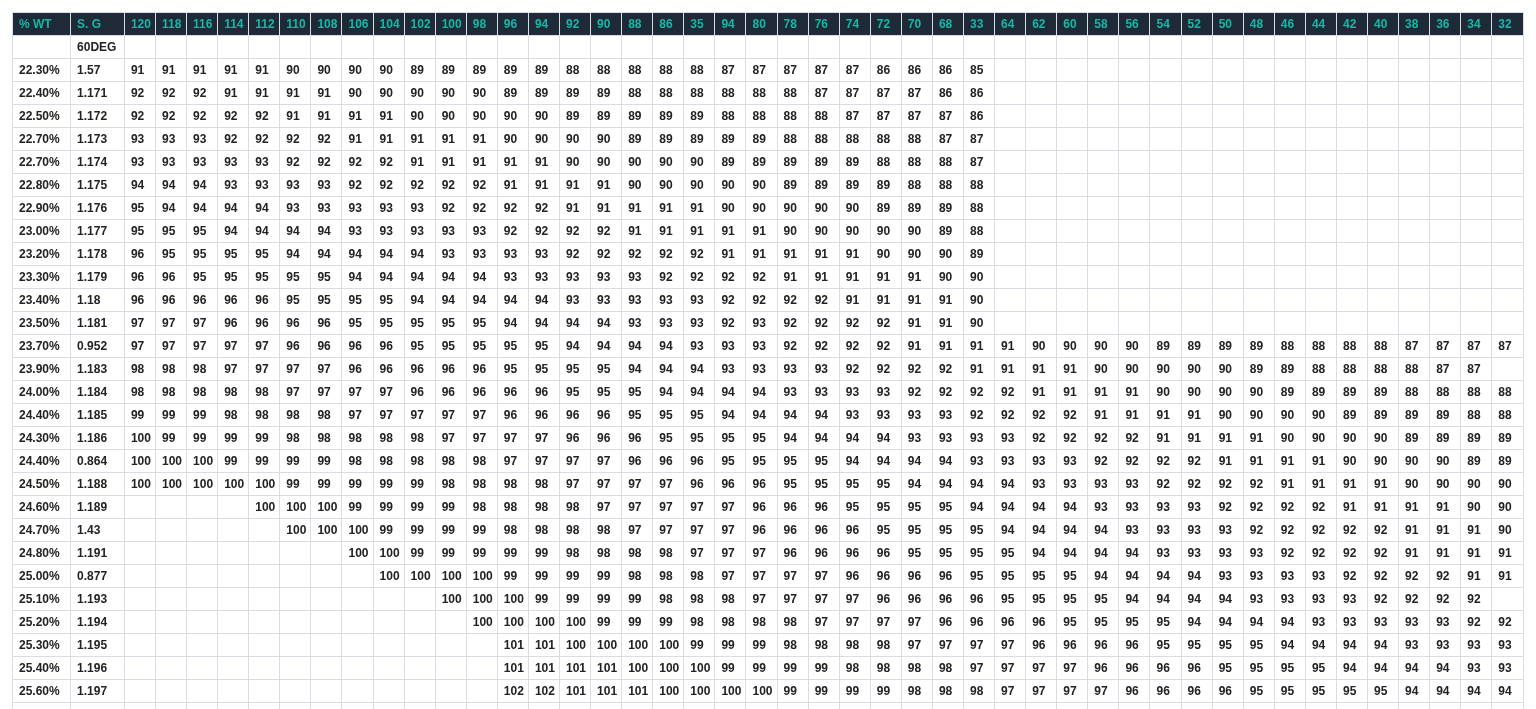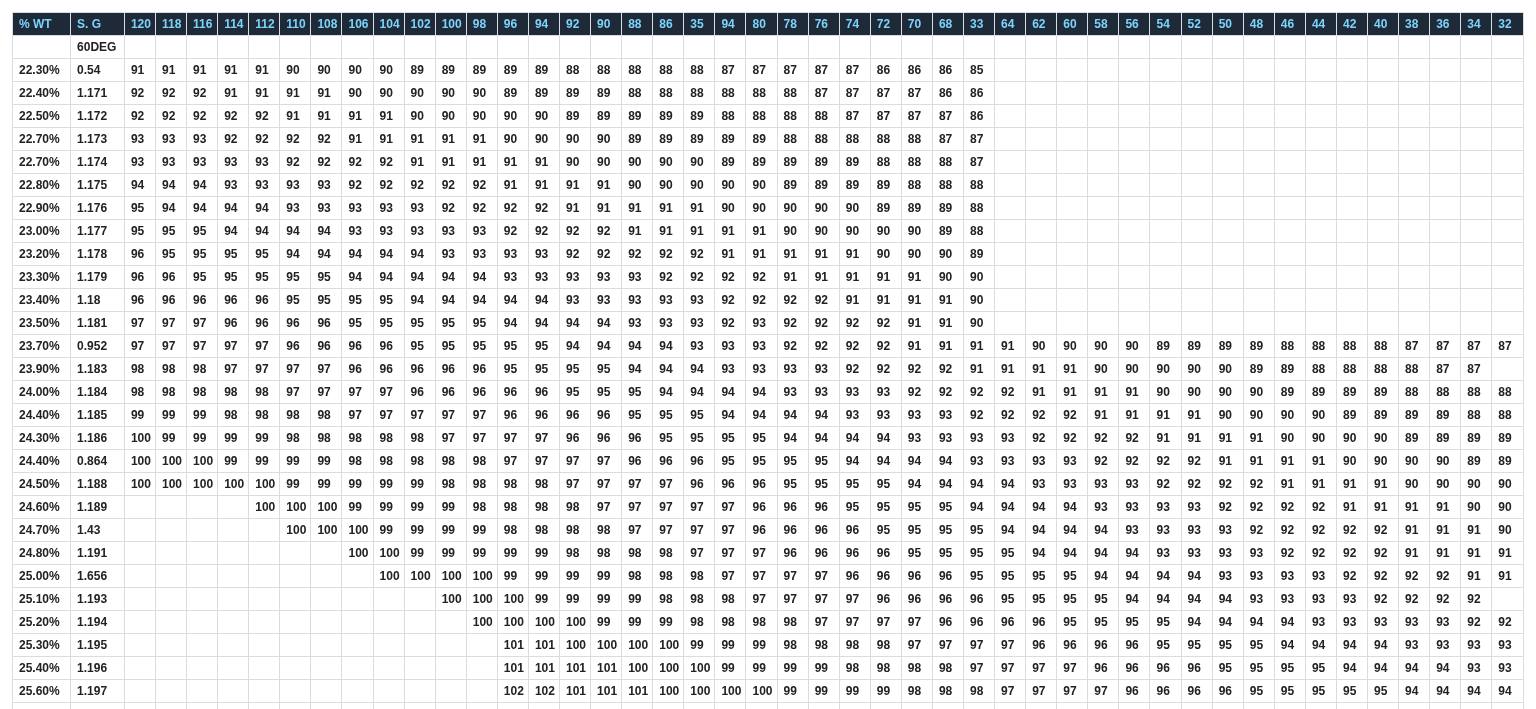--- a/index.html
+++ b/index.html
@@ -18,21 +18,21 @@
     border: 1px solid #d7dde2;
     padding: 4px 6px;
     font-size: 12px;
     text-align: left;
     white-space: nowrap;
     overflow: hidden;
     font-weight: 600;
   }
   thead th {
     background: #1e2a38;
-    color: #7dd3fc;
+    color: #14b8a6;
     font-weight: 700;
   }
   col.wt { width: 56px; }
   col.sg { width: 52px; }
   col.num { width: 30px; }
 </style>
 </head>
 <body>
 
 <table>
@@ -181,21 +181,21 @@
         <td></td>
         <td></td>
         <td></td>
         <td></td>
         <td></td>
         <td></td>
         <td></td>
       </tr>
       <tr>
         <td>22.30%</td>
-        <td>0.54</td>
+        <td>1.57</td>
         <td>91</td>
         <td>91</td>
         <td>91</td>
         <td>91</td>
         <td>91</td>
         <td>90</td>
         <td>90</td>
         <td>90</td>
         <td>90</td>
         <td>89</td>
@@ -1259,21 +1259,21 @@
         <td>92</td>
         <td>92</td>
         <td>92</td>
         <td>91</td>
         <td>91</td>
         <td>91</td>
         <td>91</td>
       </tr>
       <tr>
         <td>25.00%</td>
-        <td>1.656</td>
+        <td>0.877</td>
         <td></td>
         <td></td>
         <td></td>
         <td></td>
         <td></td>
         <td></td>
         <td></td>
         <td></td>
         <td>100</td>
         <td>100</td>

